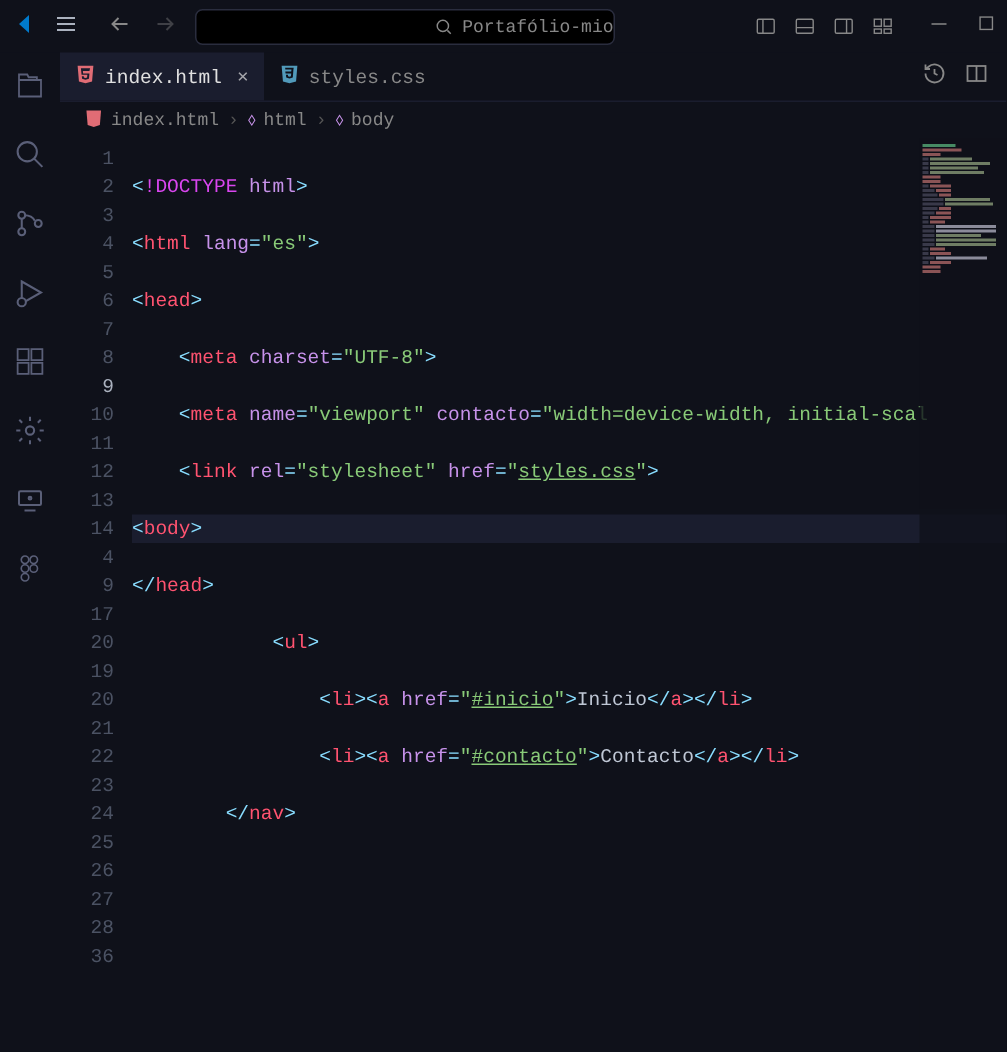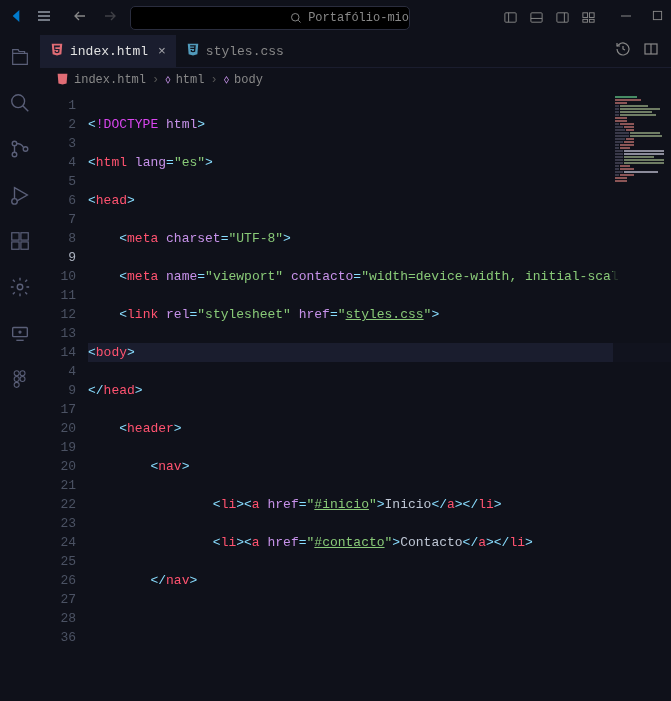--- a/index.html
+++ b/index.html
@@ -380,22 +380,21 @@
       </div>
     <div class="code">
 <div class="line"><span class="t-punct">&lt;</span><span class="t-doctype">!DOCTYPE</span> <span class="t-doctype-kw">html</span><span class="t-punct">&gt;</span></div>
 <div class="line"><span class="t-punct">&lt;</span><span class="t-tag">html</span> <span class="t-attr">lang</span><span class="t-op">=</span><span class="t-string">"es"</span><span class="t-punct">&gt;</span></div>
 <div class="line"><span class="t-punct">&lt;</span><span class="t-tag">head</span><span class="t-punct">&gt;</span></div>
 <div class="line">    <span class="t-punct">&lt;</span><span class="t-tag">meta</span> <span class="t-attr">charset</span><span class="t-op">=</span><span class="t-string">"UTF-8"</span><span class="t-punct">&gt;</span></div>
 <div class="line">    <span class="t-punct">&lt;</span><span class="t-tag">meta</span> <span class="t-attr">name</span><span class="t-op">=</span><span class="t-string">"viewport"</span> <span class="t-attr">contacto</span><span class="t-op">=</span><span class="t-string">"width=device-width, initial-scal</span></div>
 <div class="line">    <span class="t-punct">&lt;</span><span class="t-tag">link</span> <span class="t-attr">rel</span><span class="t-op">=</span><span class="t-string">"stylesheet"</span> <span class="t-attr">href</span><span class="t-op">=</span><span class="t-string">"</span><span class="t-link">styles.css</span><span class="t-string">"</span><span class="t-punct">&gt;</span></div>
 <div class="line hl"><span class="t-punct">&lt;</span><span class="t-tag">body</span><span class="t-punct">&gt;</span></div>
 <div class="line"><span class="t-punct">&lt;/</span><span class="t-tag">head</span><span class="t-punct">&gt;</span></div>
-<div class="line">    <span class="t-punct">&lt;</span><span class="t-tag">header</span><span class="t-punct">&gt;</span></div>
-<div class="line">        <span class="t-punct">&lt;</span><span class="t-tag">nav</span><span class="t-punct">&gt;</span></div>
+<div class="line">            <span class="t-punct">&lt;</span><span class="t-tag">ul</span><span class="t-punct">&gt;</span></div>
 <div class="line">                <span class="t-punct">&lt;</span><span class="t-tag">li</span><span class="t-punct">&gt;&lt;</span><span class="t-tag">a</span> <span class="t-attr">href</span><span class="t-op">=</span><span class="t-string">"</span><span class="t-link">#inicio</span><span class="t-string">"</span><span class="t-punct">&gt;</span><span class="t-text">Inicio</span><span class="t-punct">&lt;/</span><span class="t-tag">a</span><span class="t-punct">&gt;&lt;/</span><span class="t-tag">li</span><span class="t-punct">&gt;</span></div>
 <div class="line">                <span class="t-punct">&lt;</span><span class="t-tag">li</span><span class="t-punct">&gt;&lt;</span><span class="t-tag">a</span> <span class="t-attr">href</span><span class="t-op">=</span><span class="t-string">"</span><span class="t-link">#contacto</span><span class="t-string">"</span><span class="t-punct">&gt;</span><span class="t-text">Contacto</span><span class="t-punct">&lt;/</span><span class="t-tag">a</span><span class="t-punct">&gt;&lt;/</span><span class="t-tag">li</span><span class="t-punct">&gt;</span></div>
 <div class="line">        <span class="t-punct">&lt;/</span><span class="t-tag">nav</span><span class="t-punct">&gt;</span></div>
 
 
 
 
 
 
 

